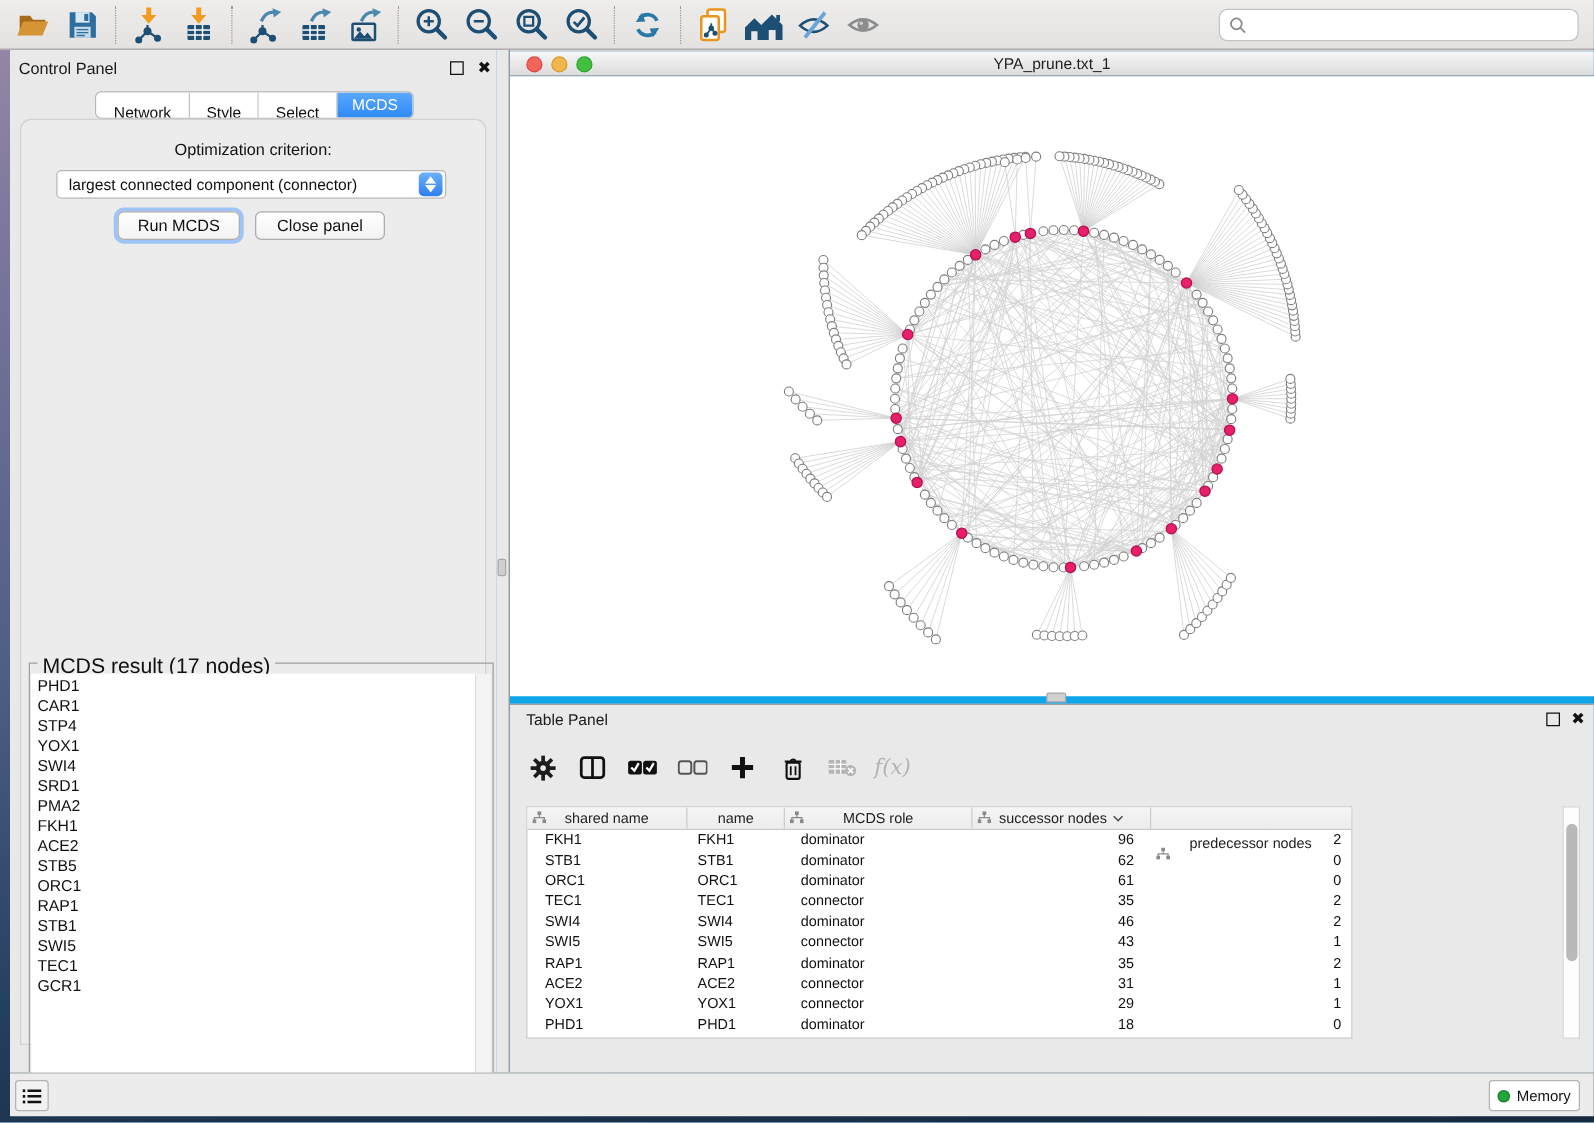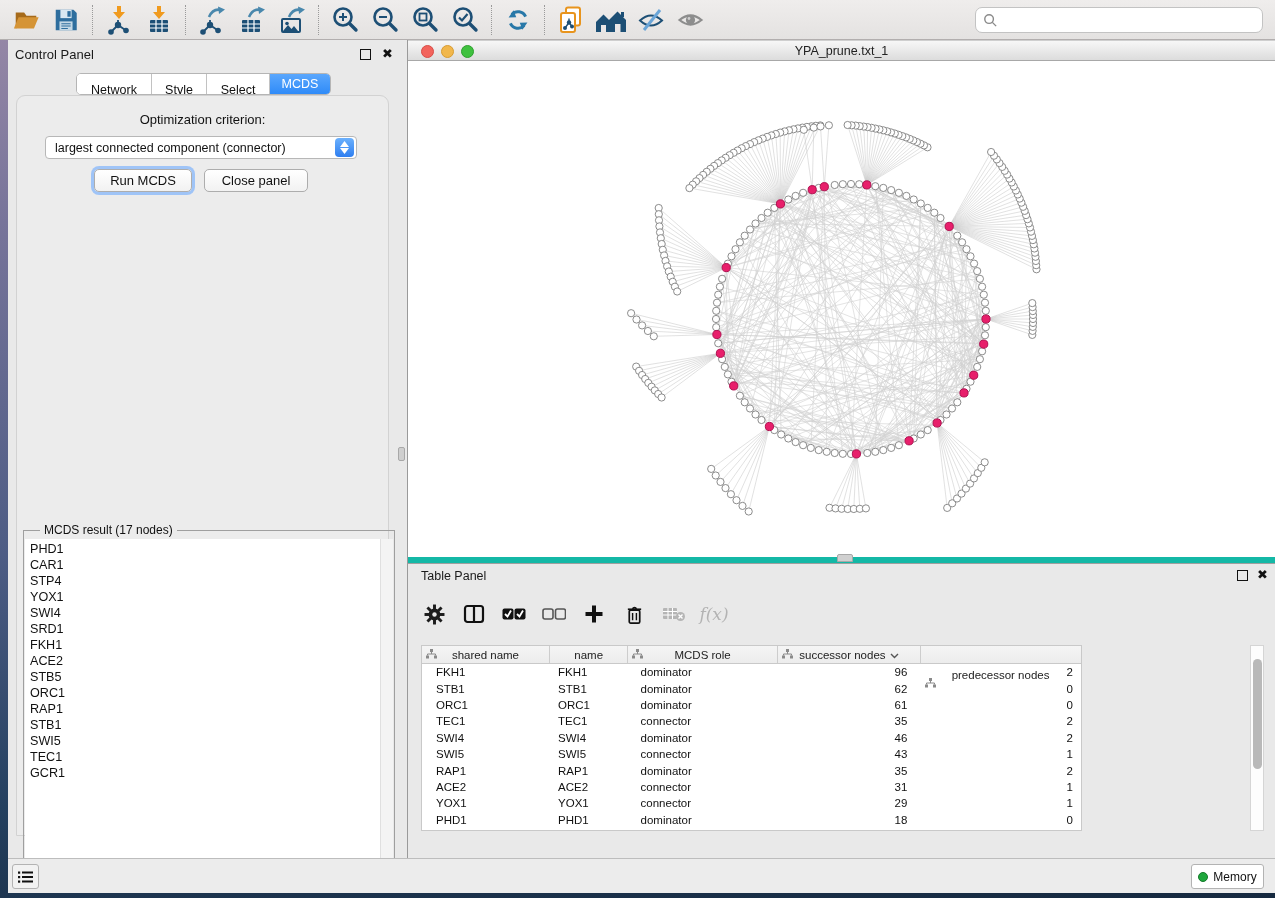--- a/index.html
+++ b/index.html
@@ -13,21 +13,21 @@
     display:flex; align-items:center; padding-left:6px; }
   .tbgroup { display:flex; align-items:center; }
   .tbsep { width:1px; height:30px; margin:0 6px; border-left:1px dotted #9a9a9a; }
   .tbi { width:40px; height:32px; display:flex; align-items:center; justify-content:center; }
   .tbi svg { display:block; }
   #search-wrap { position:absolute; right:12px; top:7px; width:288px; height:26px;
     background:#fff; border:1px solid #c3c3c3; border-radius:7px; display:flex; align-items:center; padding-left:7px; }
   #search-wrap input { border:none; outline:none; flex:1; font-size:12px; background:transparent; height:100%; }
 
   
-  #main { position:absolute; left:8px; top:40px; width:1267px; height:818px; background:#14b8a6; }
+  #main { position:absolute; left:8px; top:40px; width:1267px; height:818px; background:#0ea5e9; }
 
   
   #control-panel { position:absolute; left:0; top:0; width:389px; height:818px; background:#e9e9e9; }
   #cp-titlebar { position:absolute; left:0; top:0; width:100%; height:28px; }
   #cp-title { position:absolute; left:7px; top:7px; font-size:13px; color:#1a1a1a; }
   .win-mini { position:absolute; top:9px; width:11px; height:11px; border:1.6px solid #111; background:transparent; }
   .win-close { position:absolute; top:7px; font-size:13px; font-weight:bold; color:#111; line-height:14px; }
 
   .segbar { display:flex; height:22px; border:1px solid #b5b5b5; border-radius:5px; overflow:hidden; background:#fff; }
   .seg { display:flex; align-items:center; justify-content:center; font-size:12.5px; color:#111;
@@ -46,21 +46,21 @@
   #opt-select .val { padding-left:9px; flex:1; white-space:nowrap; overflow:hidden; }
   #opt-stepper { width:19px; height:19px; margin-right:2px; border-radius:4px;
     background:linear-gradient(#6cb1fd,#2e7ef0); display:flex; flex-direction:column; align-items:center; justify-content:center; gap:1px; }
   #opt-stepper svg { display:block; }
   .btn { position:absolute; height:23px; background:linear-gradient(#ffffff,#f2f2f2); border:1px solid #adadad;
     border-radius:5px; font-size:13px; display:flex; align-items:center; justify-content:center; color:#111; }
   #run-btn { left:77px; top:73px; width:98px; box-shadow:0 0 0 3px rgba(108,170,255,.6); }
   #close-btn { left:187px; top:73px; width:104px; }
 
   #result-group { position:absolute; left:6px; top:434px; width:372px; height:362px; border:1px solid #9f9f9f; }
-  #result-legend { position:absolute; left:16px; top:-8px; background:#ececec; padding:0 4px; font-size:12px; }
+  #result-legend { position:absolute; left:6px; top:-8px; background:#ececec; padding:0 4px; font-size:17px; }
   #result-list { position:absolute; left:1px; top:8px; width:356px; height:352px; background:#fff; overflow:hidden; padding:2px 0 0 5px; }
   #result-scroll { position:absolute; right:1px; top:8px; width:13px; height:352px; background:#f4f4f4; border-left:1px solid #e0e0e0; }
   .mcds-item { font-size:12.6px; line-height:16px; color:#111; }
 
   
   #v-splitter { position:absolute; left:389px; top:0; width:10px; height:818px; background:#e9e9e9; }
   #v-splitter .handle { position:absolute; left:1px; top:407px; width:7px; height:14px;
     background:#cfcfcf; border:1px solid #a8a8a8; border-radius:2px; }
 
   
@@ -304,20 +304,21 @@
       <div id="close-btn" class="btn">Close panel</div>
       <div id="result-group">
         <span id="result-legend">MCDS result (17 nodes)</span>
         <div id="result-list">
             <div class="mcds-item">PHD1</div>
             <div class="mcds-item">CAR1</div>
             <div class="mcds-item">STP4</div>
             <div class="mcds-item">YOX1</div>
             <div class="mcds-item">SWI4</div>
             <div class="mcds-item">SRD1</div>
+            <div class="mcds-item">PMA2</div>
             <div class="mcds-item">FKH1</div>
             <div class="mcds-item">ACE2</div>
             <div class="mcds-item">STB5</div>
             <div class="mcds-item">ORC1</div>
             <div class="mcds-item">RAP1</div>
             <div class="mcds-item">STB1</div>
             <div class="mcds-item">SWI5</div>
             <div class="mcds-item">TEC1</div>
             <div class="mcds-item">GCR1</div>
           </div>

